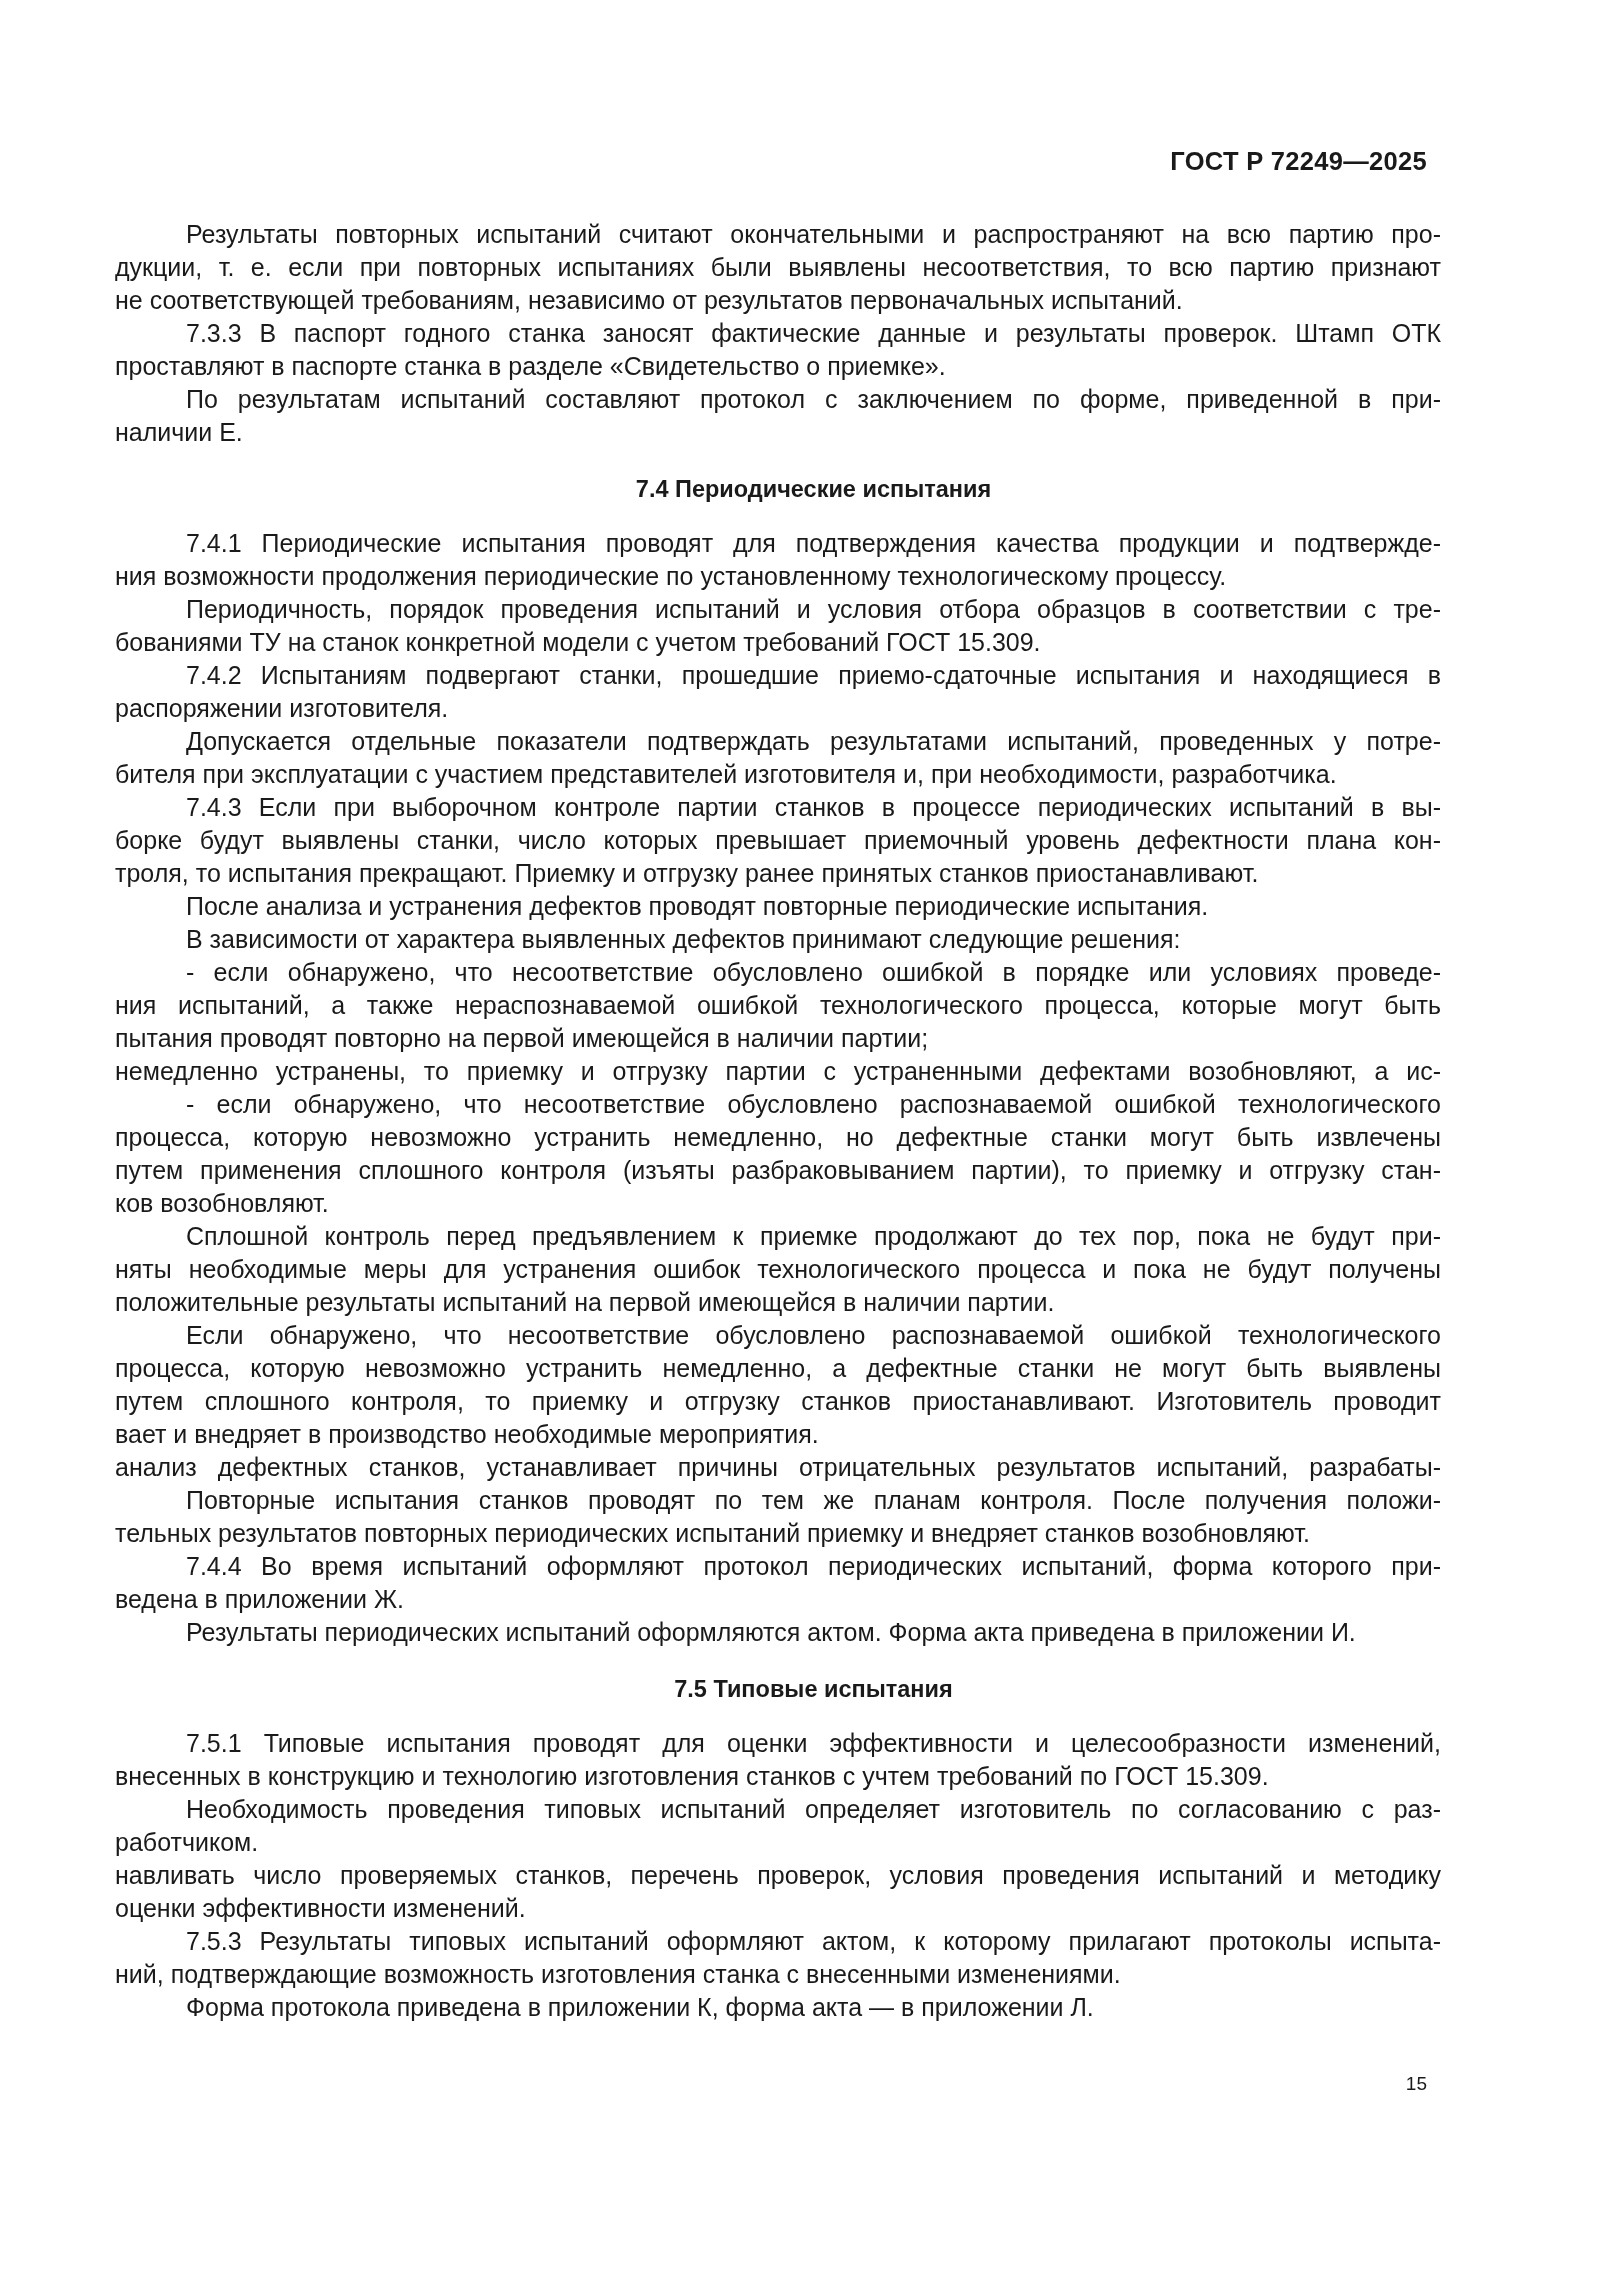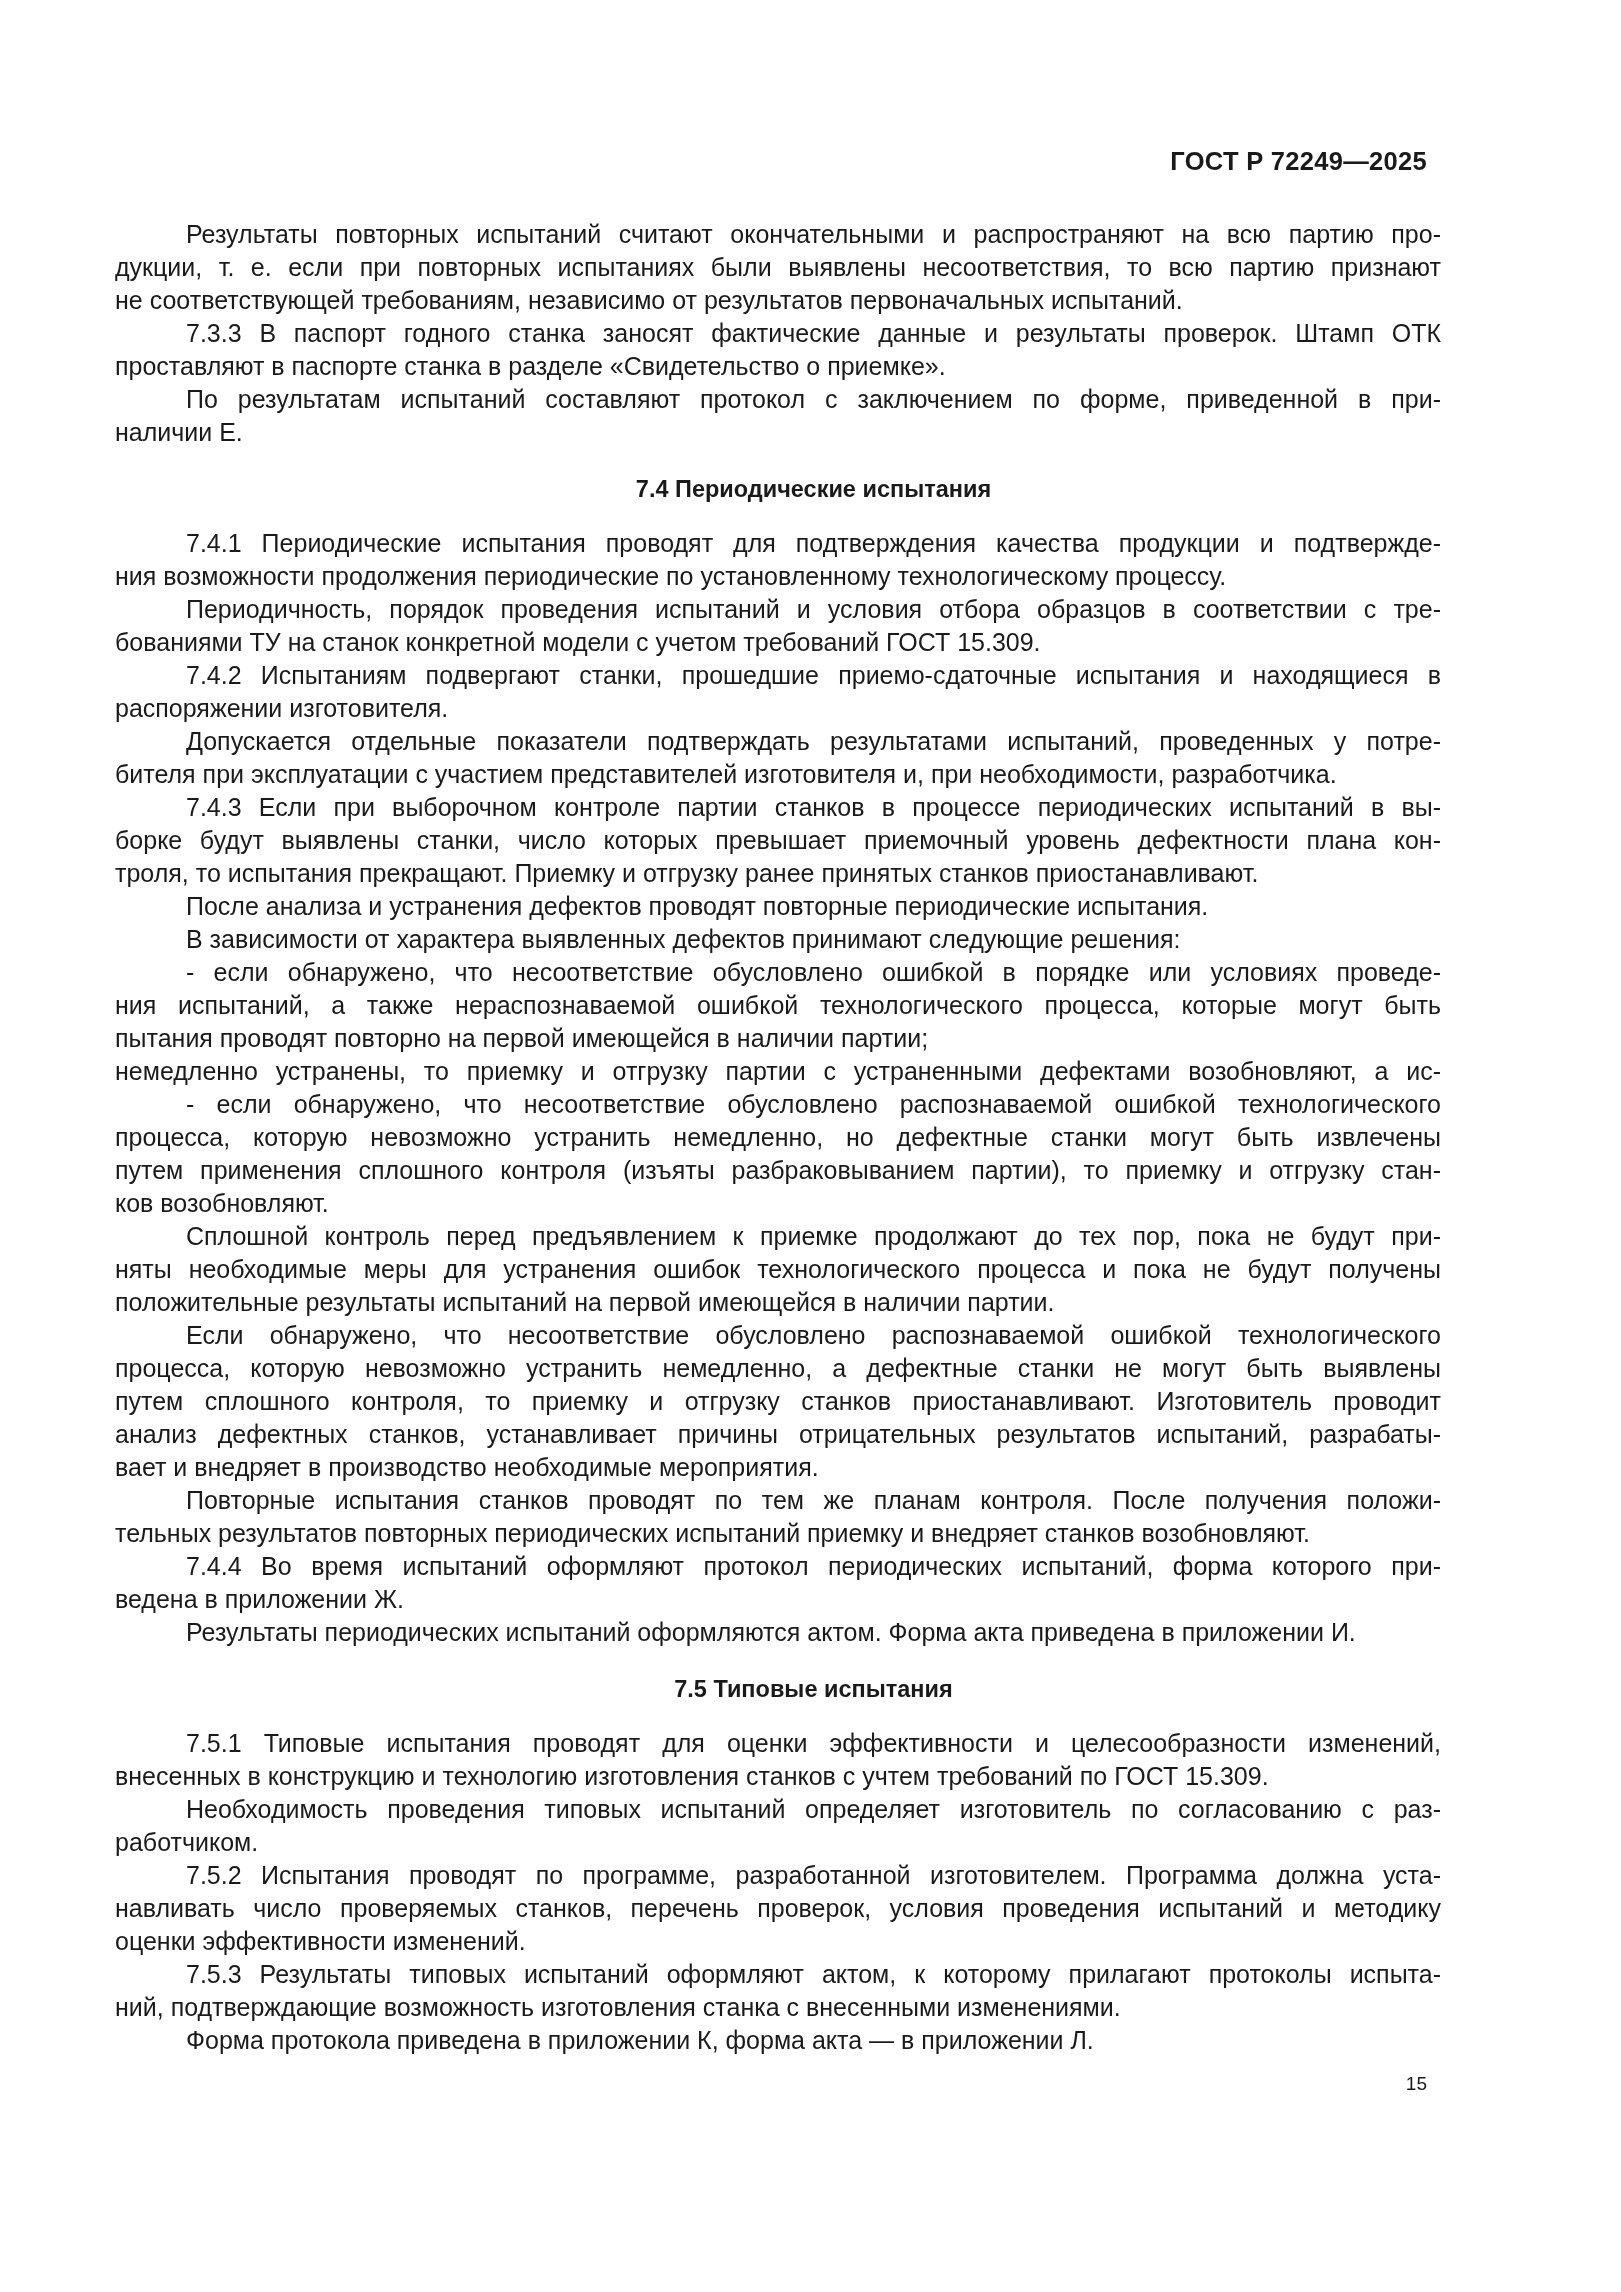--- a/index.html
+++ b/index.html
@@ -75,22 +75,22 @@
     </div>
     <div class="para">
       <span class="line first">Сплошной контроль перед предъявлением к приемке продолжают до тех пор, пока не будут при-</span>
       <span class="line">няты необходимые меры для устранения ошибок технологического процесса и пока не будут получены</span>
       <span class="line last">положительные результаты испытаний на первой имеющейся в наличии партии.</span>
     </div>
     <div class="para">
       <span class="line first">Если обнаружено, что несоответствие обусловлено распознаваемой ошибкой технологического</span>
       <span class="line">процесса, которую невозможно устранить немедленно, а дефектные станки не могут быть выявлены</span>
       <span class="line">путем сплошного контроля, то приемку и отгрузку станков приостанавливают. Изготовитель проводит</span>
+      <span class="line last">вает и внедряет в производство необходимые мероприятия.</span>
       <span class="line">анализ дефектных станков, устанавливает причины отрицательных результатов испытаний, разрабаты-</span>
-      <span class="line last">вает и внедряет в производство необходимые мероприятия.</span>
     </div>
     <div class="para">
       <span class="line first">Повторные испытания станков проводят по тем же планам контроля. После получения положи-</span>
       <span class="line last">тельных результатов повторных периодических испытаний приемку и внедряет станков возобновляют.</span>
     </div>
     <div class="para">
       <span class="line first">7.4.4 Во время испытаний оформляют протокол периодических испытаний, форма которого при-</span>
       <span class="line last">ведена в приложении Ж.</span>
     </div>
     <div class="para">
@@ -99,21 +99,20 @@
     <div class="heading">7.5 Типовые испытания</div>
     <div class="para">
       <span class="line first">7.5.1 Типовые испытания проводят для оценки эффективности и целесообразности изменений,</span>
       <span class="line last">внесенных в конструкцию и технологию изготовления станков с учтем требований по ГОСТ 15.309.</span>
     </div>
     <div class="para">
       <span class="line first">Необходимость проведения типовых испытаний определяет изготовитель по согласованию с раз-</span>
       <span class="line last">работчиком.</span>
     </div>
     <div class="para">
-      <span class="line first">7.5.2 Испытания проводят по программе, разработанной изготовителем. Программа должна уста-</span>
       <span class="line">навливать число проверяемых станков, перечень проверок, условия проведения испытаний и методику</span>
       <span class="line last">оценки эффективности изменений.</span>
     </div>
     <div class="para">
       <span class="line first">7.5.3 Результаты типовых испытаний оформляют актом, к которому прилагают протоколы испыта-</span>
       <span class="line last">ний, подтверждающие возможность изготовления станка с внесенными изменениями.</span>
     </div>
     <div class="para">
       <span class="line first last">Форма протокола приведена в приложении К, форма акта — в приложении Л.</span>
     </div>

